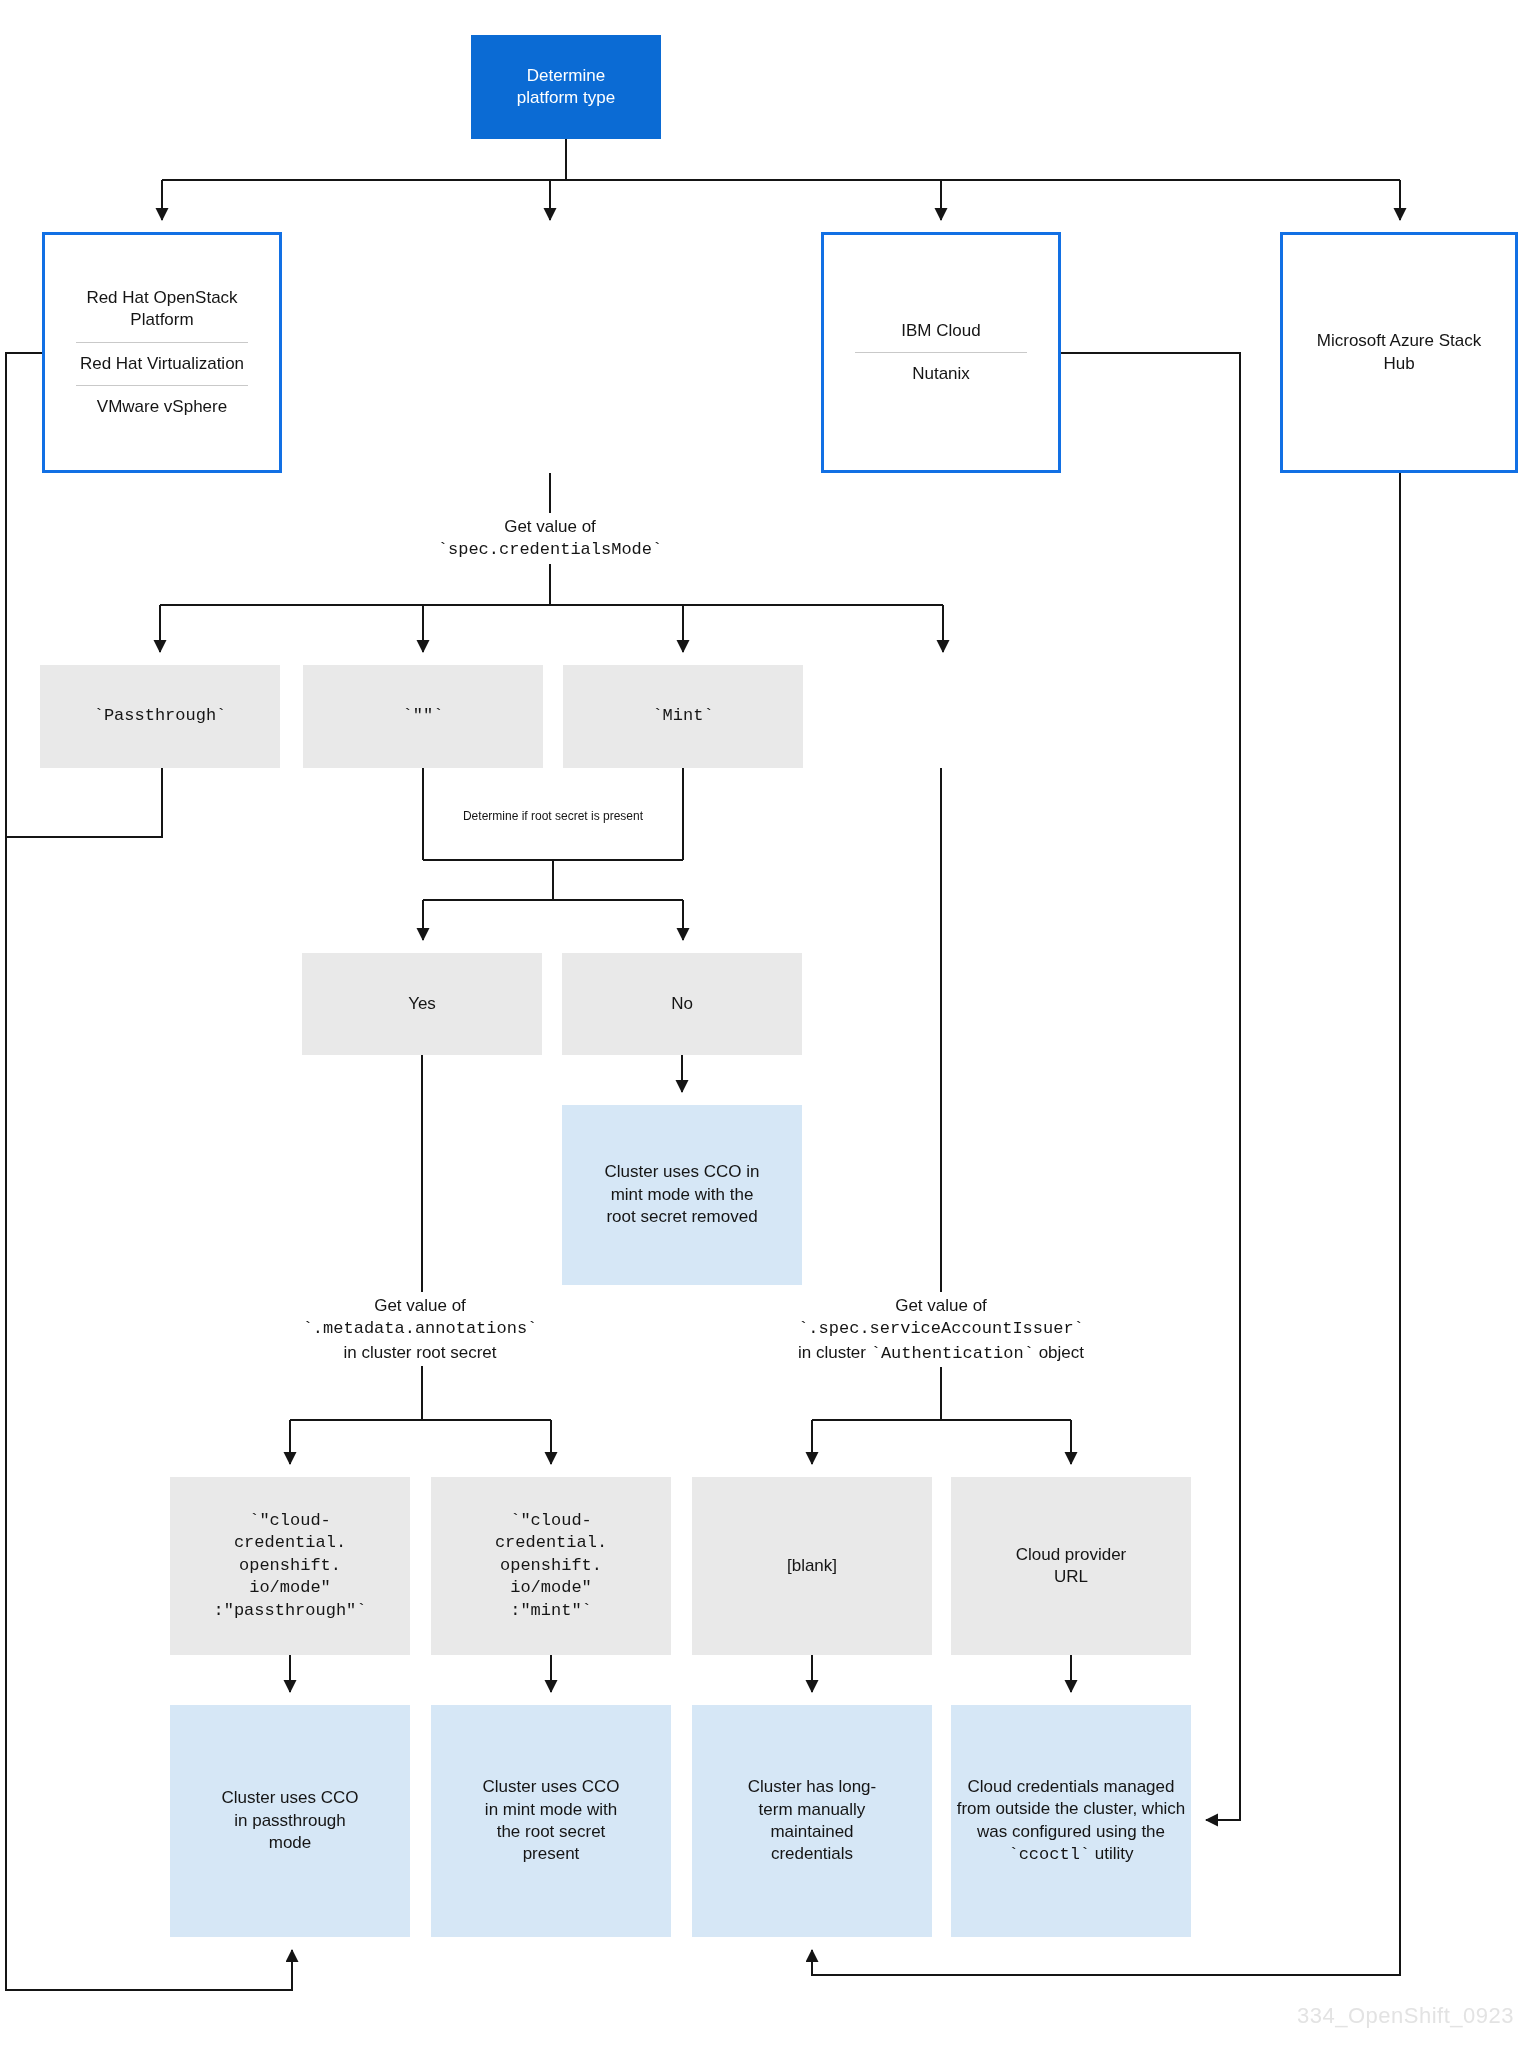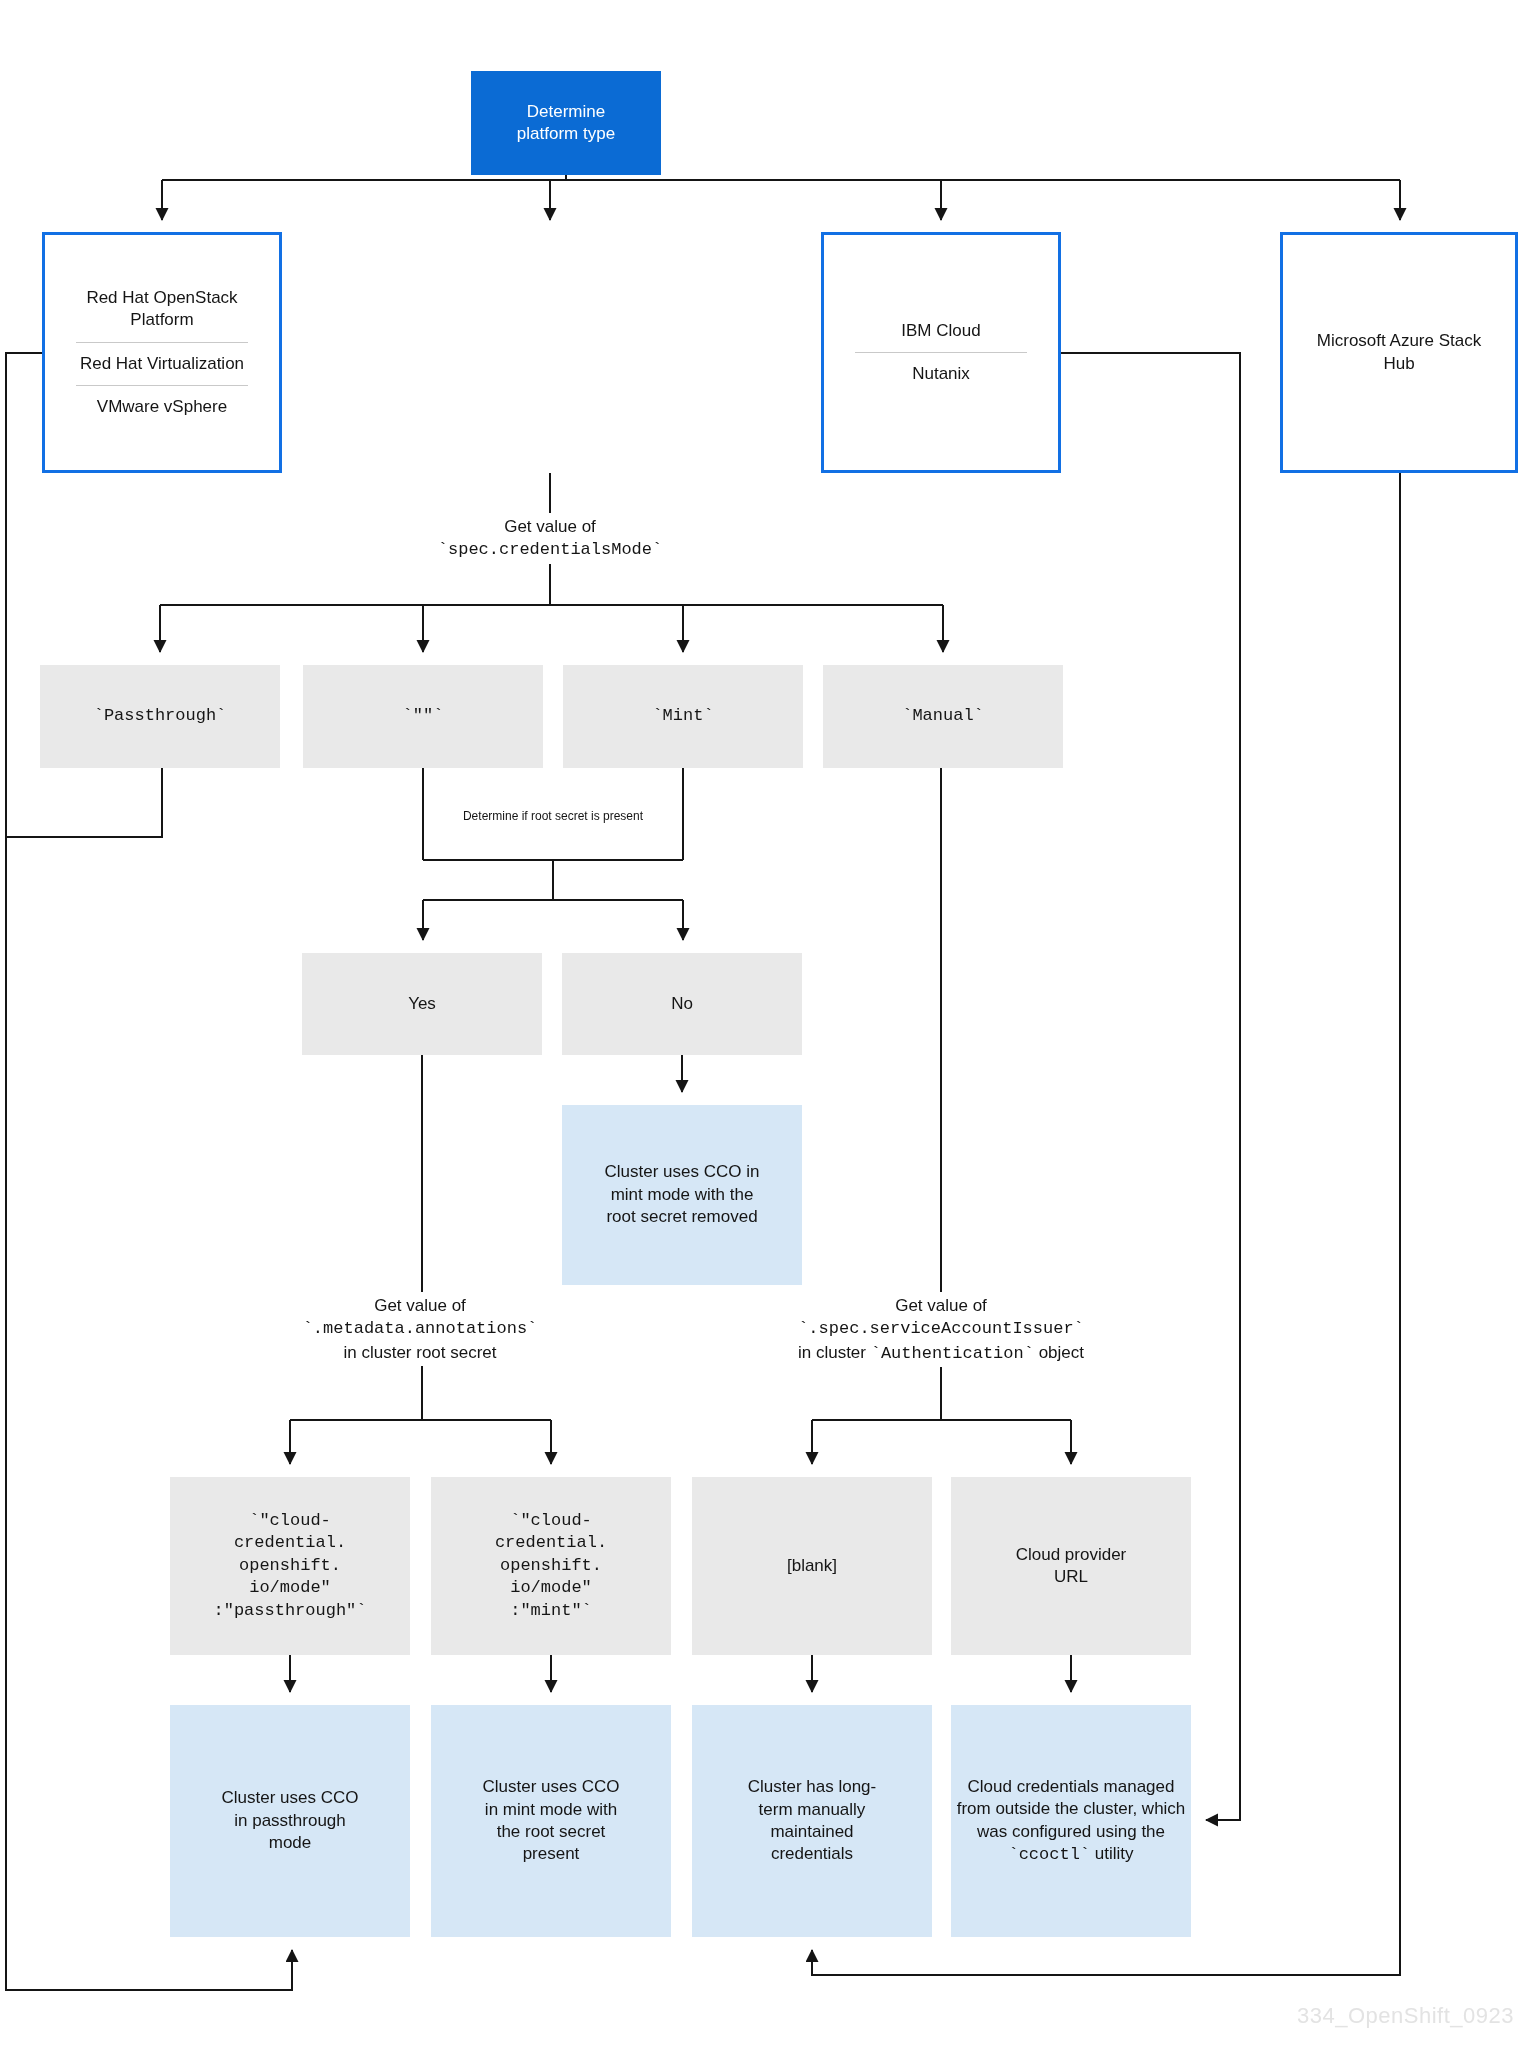--- a/index.html
+++ b/index.html
@@ -11,21 +11,21 @@
     position:relative;width:1520px;height:2061px;background:#fff;overflow:hidden;
     font-family:"Liberation Sans","DejaVu Sans",sans-serif;color:#151515;font-size:17px;
   }
   #connectors{position:absolute;left:0;top:0;z-index:1;}
   #connectors path{stroke:var(--line);stroke-width:2;fill:none;}
   #arrowhead path{fill:var(--line);stroke:none;}
   .node{
     position:absolute;z-index:2;display:flex;flex-direction:column;align-items:center;
     justify-content:center;text-align:center;line-height:1.32;box-sizing:border-box;
   }
-  .primary{background:var(--primary-blue);color:#fff;margin-top:36px;}
+  .primary{background:var(--primary-blue);color:#fff;}
   .primary span{display:block;width:120px;}
   .platform{background:#fff;border:3px solid var(--border-blue);}
   .platform .item{display:block;width:172px;margin:0 auto;padding:10px 0;}
   .platform .item + .item{border-top:1px solid var(--divider);}
   .gray{background:var(--box-gray);}
   .lightblue{background:var(--box-lightblue);}
   .mono{font-family:Liberation Mono, monospace;}
   .vlines .vl{display:block;font-family:"Liberation Mono","DejaVu Sans Mono",monospace;}
   .label{position:absolute;z-index:3;background:#fff;text-align:center;line-height:1.38;padding:2px 0;}
   .label .l{display:block;}
@@ -115,23 +115,20 @@
 
   <div class="node gray mono" style="left:40px;top:665px;width:240px;height:103px">
     <span>`Passthrough`</span>
   </div>
   <div class="node gray mono" style="left:303px;top:665px;width:240px;height:103px">
     <span>`""`</span>
   </div>
   <div class="node gray mono" style="left:563px;top:665px;width:240px;height:103px">
     <span>`Mint`</span>
   </div>
-  <div class="node gray mono" style="left:823px;top:665px;width:240px;height:103px">
-    <span>`Manual`</span>
-  </div>
 
   <div class="label" style="left:430px;top:806px;width:246px;font-size:12px">
     <span class="l">Determine if root secret is present</span>
   </div>
 
   <div class="node gray" style="left:302px;top:953px;width:240px;height:102px">
     <span>Yes</span>
   </div>
   <div class="node gray" style="left:562px;top:953px;width:240px;height:102px">
     <span>No</span>

